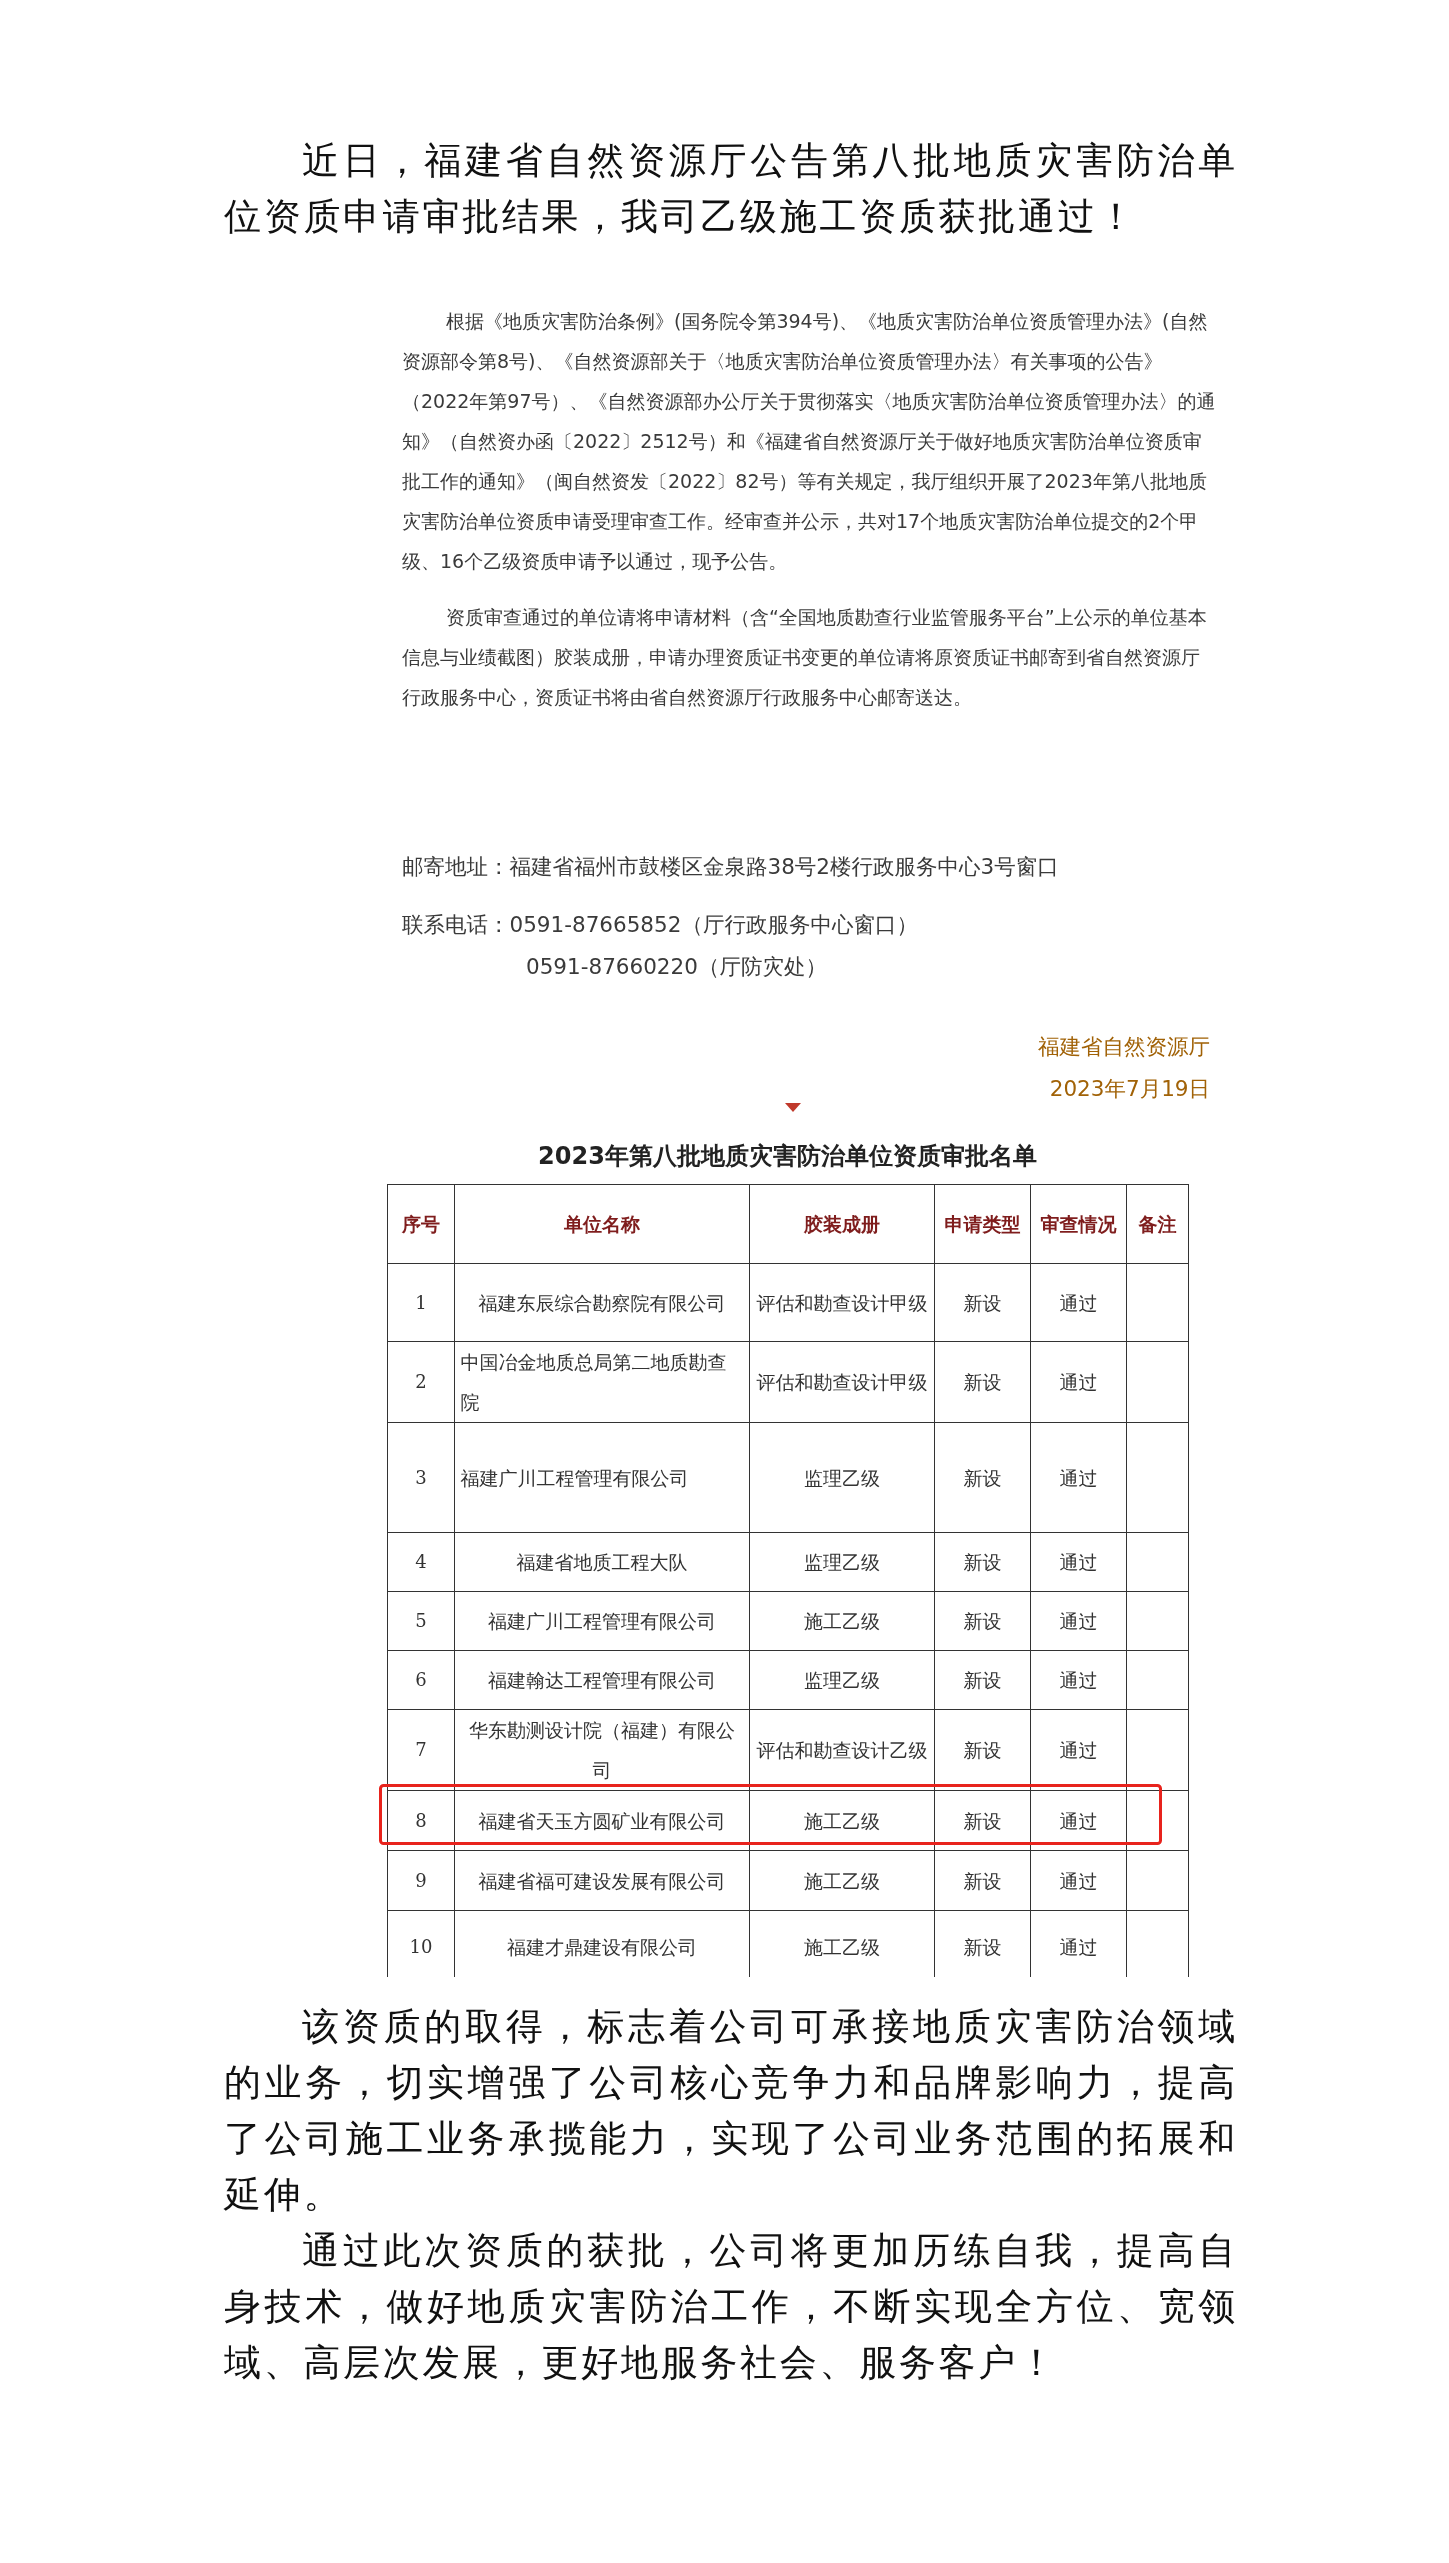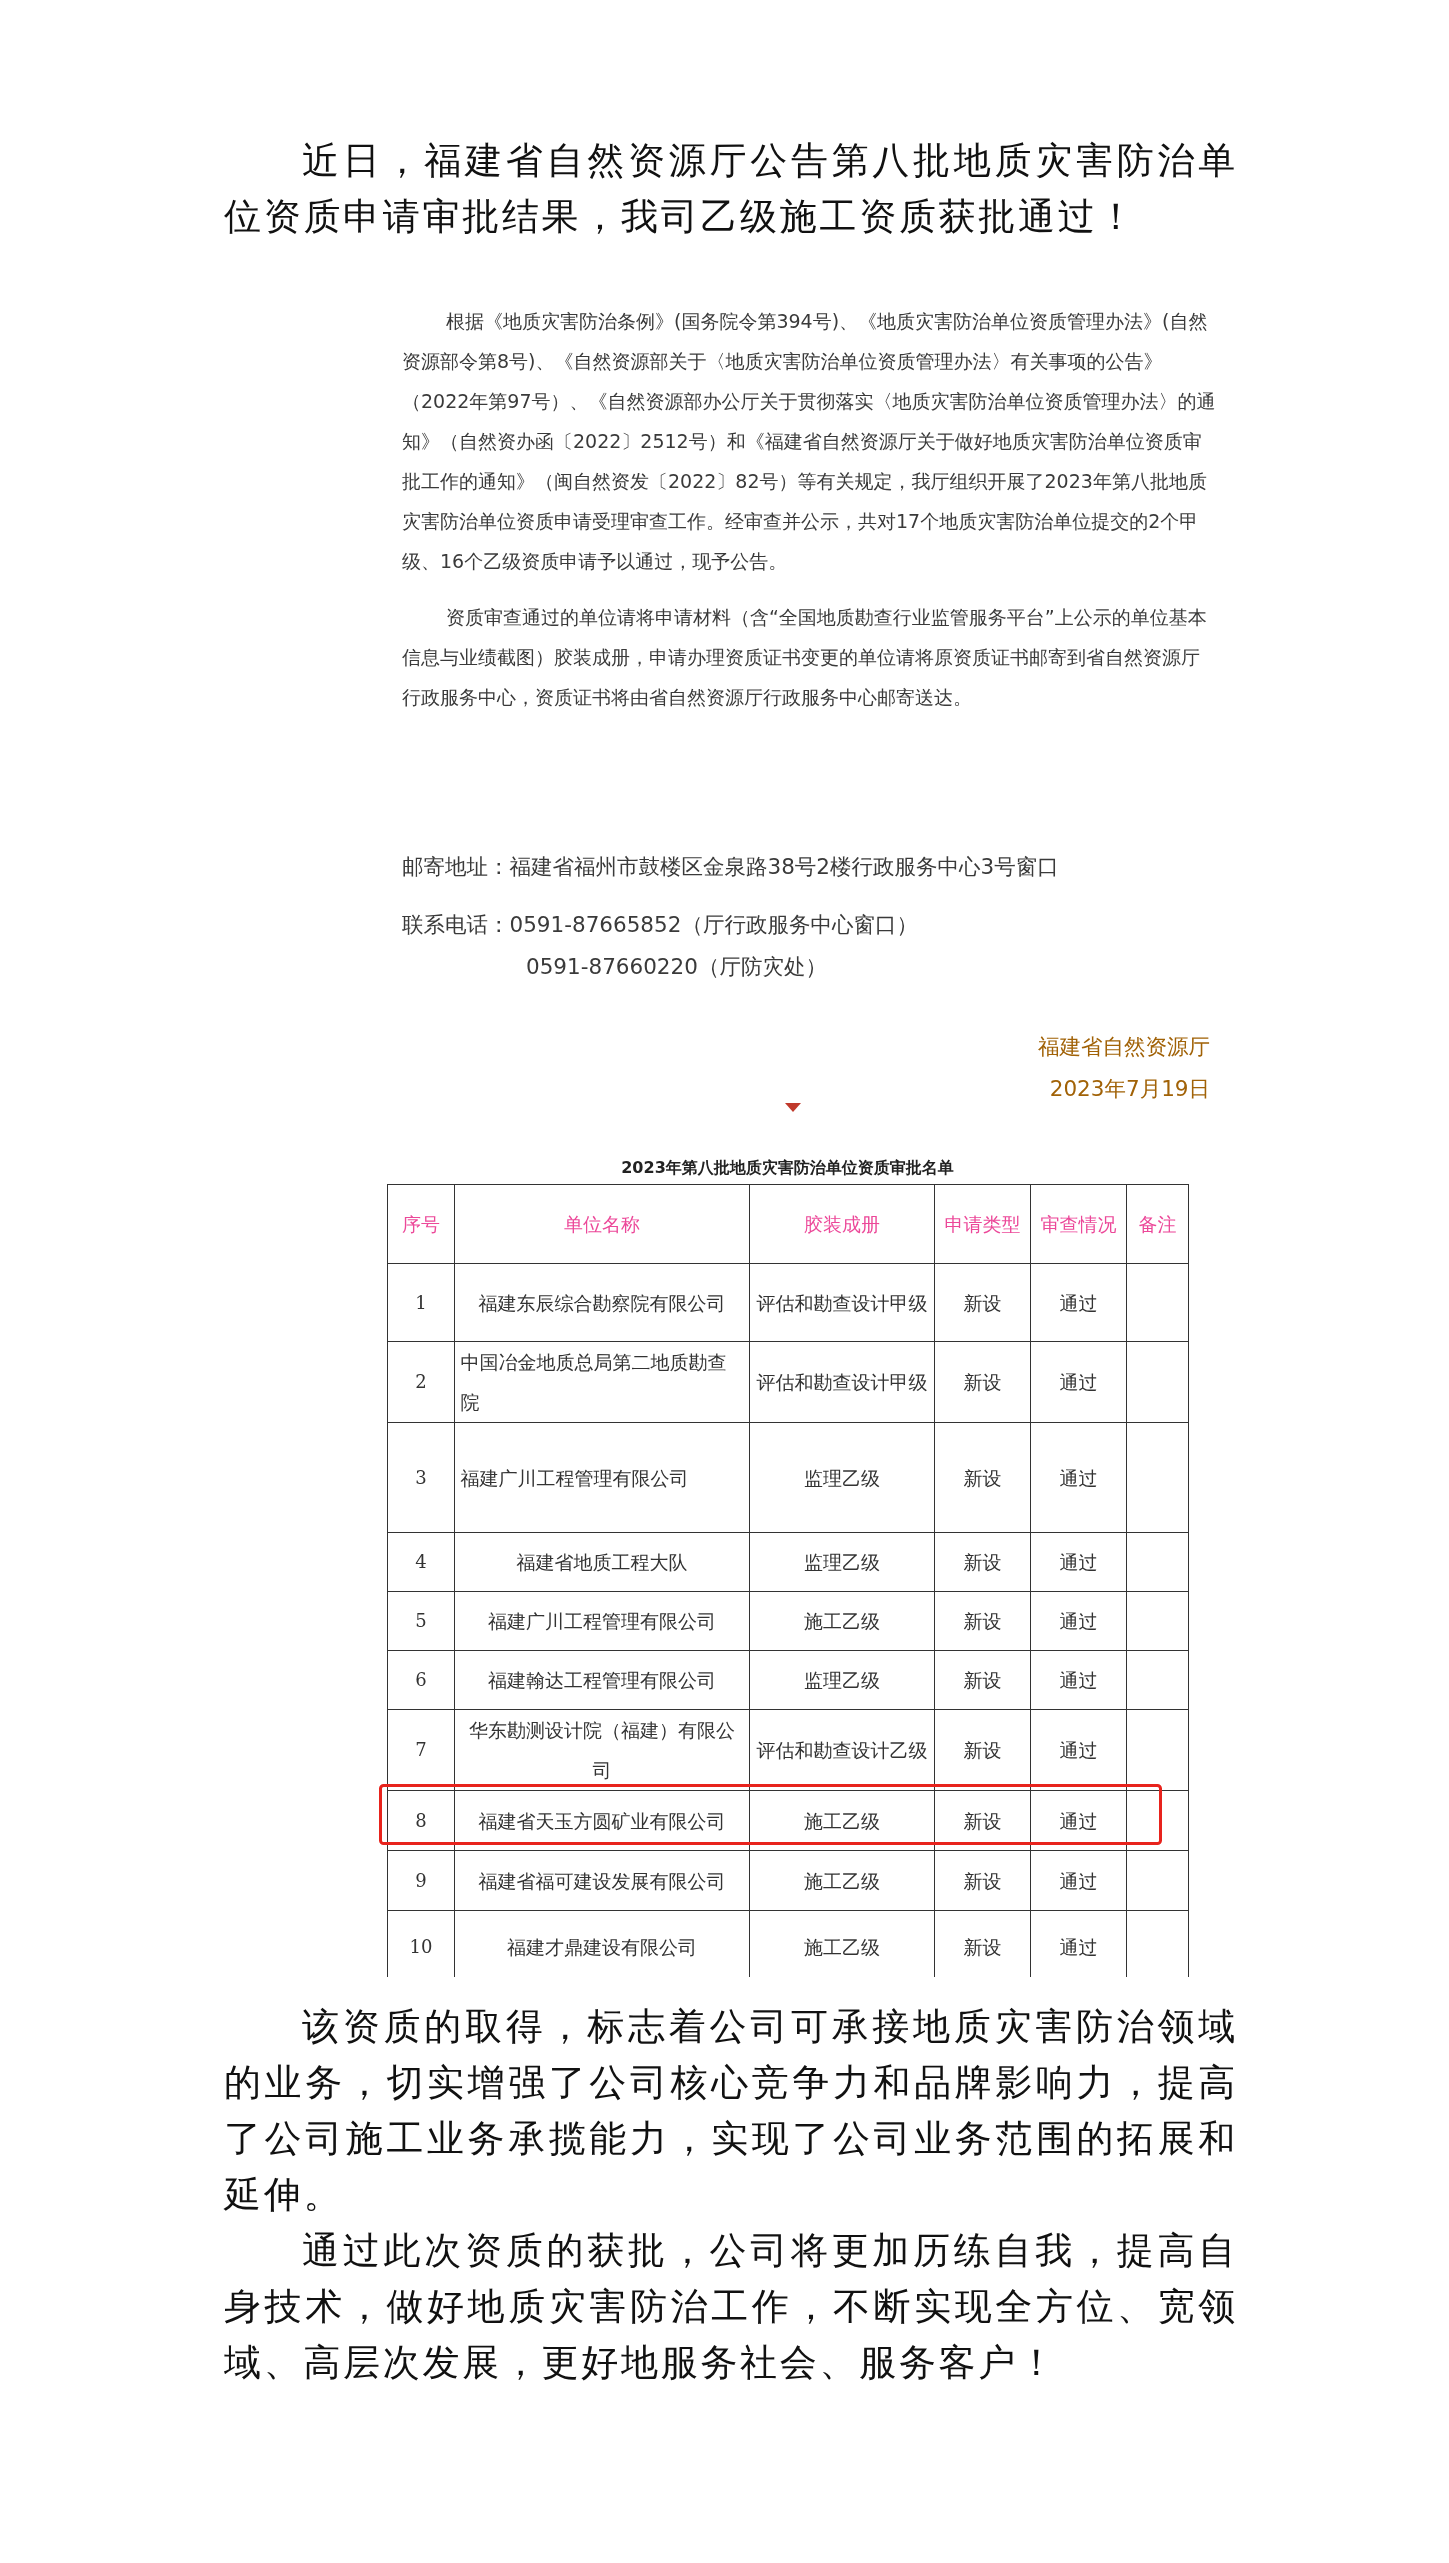--- a/index.html
+++ b/index.html
@@ -28,26 +28,26 @@
     line-height: 40px;
   }
   .notice p { margin: 0; text-indent: 44px; }
   .notice .para2 { margin-top: 16.4px; }
   .contact-line { position: absolute; white-space: nowrap; font-family: "DejaVu Sans", "Liberation Sans", sans-serif; font-size: 21.5px; color: #3a3a3a; }
 
   .signature { position: absolute; right: 240px; font-family: "DejaVu Sans", "Liberation Sans", sans-serif; font-size: 21.5px; color: #a16207; text-align: right; white-space: nowrap; }
 
   .marker { position: absolute; left: 785px; top: 1103px; width: 0; height: 0; border-left: 8.2px solid transparent; border-right: 8.2px solid transparent; border-top: 9px solid #c0392b; }
 
-  .table-title { position: absolute; left: 387px; width: 801px; top: 1140px; text-align: center; font-family: "DejaVu Sans", "Liberation Sans", sans-serif; font-weight: bold; font-size: 16px; color: #222; margin-top: 18px; }
+  .table-title { position: absolute; left: 387px; width: 801px; top: 1140px; text-align: center; font-family: "DejaVu Sans", "Liberation Sans", sans-serif; font-weight: bold; font-size: 24px; color: #222; }
 
   .table-wrap { position: absolute; left: 387px; top: 1184px; width: 802px; height: 793px; overflow: hidden; }
   table.approval { border-collapse: collapse; table-layout: fixed; width: 801px; font-family: "DejaVu Sans", "Liberation Sans", sans-serif; color: #333; }
   table.approval th, table.approval td { border: 1.8px solid #333; text-align: center; vertical-align: middle; padding: 0 5.5px; font-size: 19px; line-height: 40px; }
-  table.approval th { font-weight: normal; color: #ec4899; line-height: 37px; }
+  table.approval th { font-weight: bold; color: #7f1d1d; line-height: 37px; }
   table.approval td.num { font-family: "DejaVu Serif", "Liberation Serif", serif; font-size: 18px; }
 
   .highlight { position: absolute; left: 379px; top: 1784px; width: 783px; height: 61px; border: 3.7px solid #e8231d; border-radius: 4.6px; box-sizing: border-box; }
 </style>
 </head>
 <body>
 
 <div class="big-text" style="top:133px;">
   <p>近日，福建省自然资源厅公告第八批地质灾害防治单位资质申请审批结果，我司乙级施工资质获批通过！</p>
 </div>

